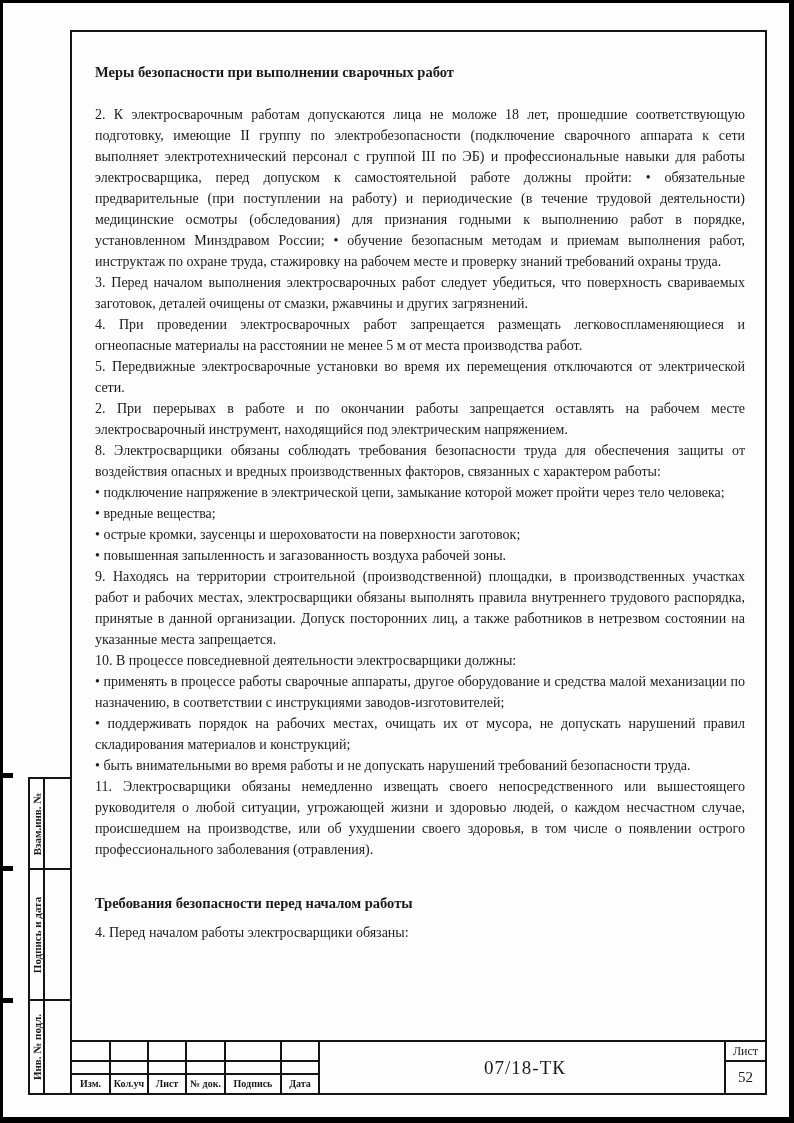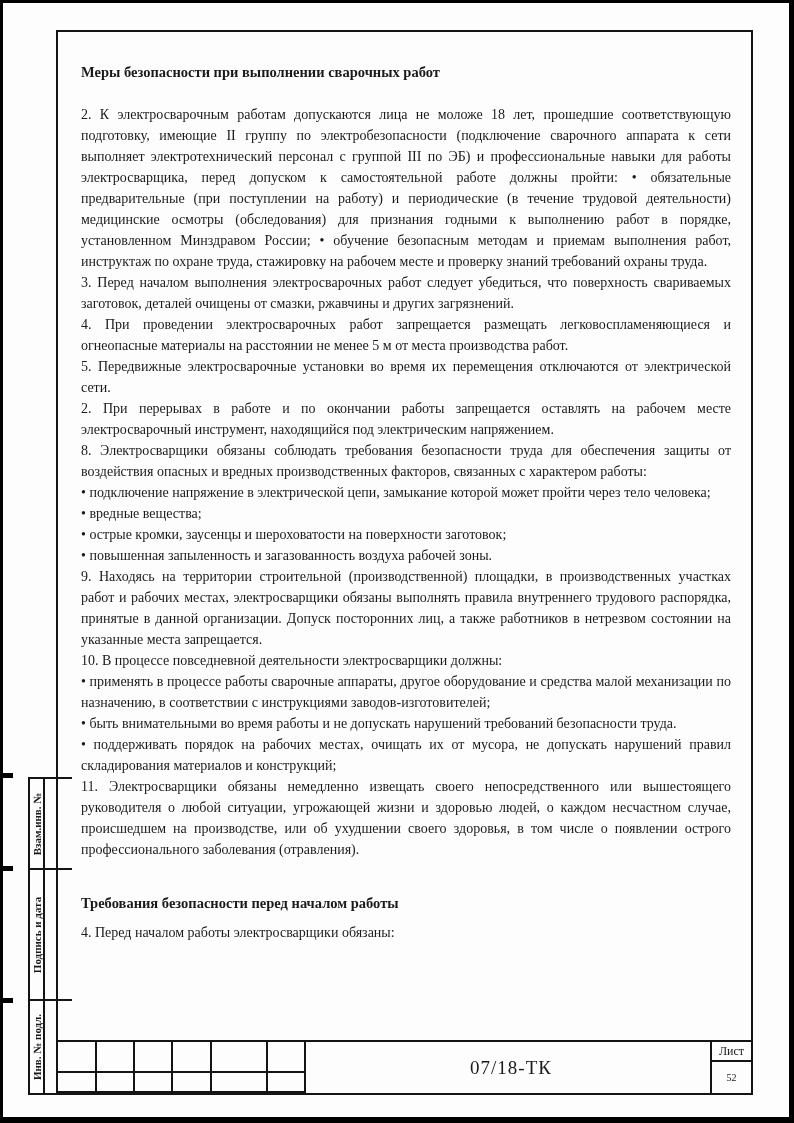--- a/index.html
+++ b/index.html
@@ -11,21 +11,21 @@
   
   .edge-top{position:absolute;left:0;top:0;width:100%;height:3px;background:#000;}
   .edge-left{position:absolute;left:0;top:0;width:3px;height:100%;background:#000;}
   .edge-right{position:absolute;right:0;top:0;width:5px;height:100%;background:#000;}
   .edge-bottom{position:absolute;left:0;bottom:0;width:100%;height:6px;background:#000;}
   .tick{position:absolute;left:0;width:13px;height:5px;background:#000;}
   .tick1{top:773px;} .tick2{top:866px;} .tick3{top:998px;}
 
   
   .frame{
-    position:absolute;left:56px;top:30px;width:697px;height:1065px;
+    position:absolute;left:70px;top:30px;width:697px;height:1065px;
     border:2px solid #141414;box-sizing:border-box;
   }
   .content{
     position:absolute;top:0;left:0;right:0;bottom:51px;
     padding:30px 20px 0 23px;box-sizing:border-box;overflow:hidden;
   }
   .content p{margin:0;font-size:14px;line-height:21px;text-align:justify;}
   .content h2{
     margin:0 0 21px 0;font-size:14.5px;line-height:21px;font-weight:bold;text-align:left;
   }
@@ -48,21 +48,21 @@
   table.revgrid tr.r1{height:13px;}
   .docnum{
     flex:1;display:flex;align-items:center;justify-content:center;
     font-size:19px;letter-spacing:1px;padding-left:6px;
   }
   .sheetbox{width:41px;border-left:2px solid #141414;display:flex;flex-direction:column;box-sizing:border-box;}
   .sheet-label{
     height:20px;border-bottom:2px solid #141414;display:flex;align-items:center;justify-content:center;
     font-size:12px;box-sizing:border-box;
   }
-  .sheet-num{flex:1;display:flex;align-items:center;justify-content:center;font-size:10px;}
+  .sheet-num{flex:1;display:flex;align-items:center;justify-content:center;font-size:15px;}
 
   
   .sidebar{
     position:absolute;left:28px;top:777px;width:44px;height:318px;
     border:2px solid #141414;border-right:none;box-sizing:border-box;
     display:flex;flex-direction:column;
   }
   .sb-box{display:flex;box-sizing:border-box;border-bottom:2px solid #141414;}
   .sb-box:last-child{border-bottom:none;flex:1;}
   .sb-a{height:91px;} .sb-b{height:131px;}
@@ -117,22 +117,22 @@
         <p>5. Передвижные электросварочные установки во время их перемещения отключаются от электрической сети.</p>
         <p>2. При перерывах в работе и по окончании работы запрещается оставлять на рабочем месте электросварочный инструмент, находящийся под электрическим напряжением.</p>
         <p>8. Электросварщики обязаны соблюдать требования безопасности труда для обеспечения защиты от воздействия опасных и вредных производственных факторов, связанных с характером работы:</p>
         <p>• подключение напряжение в электрической цепи, замыкание которой может пройти через тело человека;</p>
         <p>• вредные вещества;</p>
         <p>• острые кромки, заусенцы и шероховатости на поверхности заготовок;</p>
         <p>• повышенная запыленность и загазованность воздуха рабочей зоны.</p>
         <p>9. Находясь на территории строительной (производственной) площадки, в производственных участках работ и рабочих местах, электросварщики обязаны выполнять правила внутреннего трудового распорядка, принятые в данной организации. Допуск посторонних лиц, а также работников в нетрезвом состоянии на указанные места запрещается.</p>
         <p>10. В процессе повседневной деятельности электросварщики должны:</p>
         <p>• применять в процессе работы сварочные аппараты, другое оборудование и средства малой механизации по назначению, в соответствии с инструкциями заводов-изготовителей;</p>
+        <p>• поддерживать порядок на рабочих местах, очищать их от мусора, не допускать нарушений правил складирования материалов и конструкций;</p>
         <p>• быть внимательными во время работы и не допускать нарушений требований безопасности труда.</p>
-        <p>• поддерживать порядок на рабочих местах, очищать их от мусора, не допускать нарушений правил складирования материалов и конструкций;</p>
         <p>11. Электросварщики обязаны немедленно извещать своего непосредственного или вышестоящего руководителя о любой ситуации, угрожающей жизни и здоровью людей, о каждом несчастном случае, происшедшем на производстве, или об ухудшении своего здоровья, в том числе о появлении острого профессионального заболевания (отравления).</p>
         <h2>Требования безопасности перед началом работы</h2>
         <p>4. Перед началом работы электросварщики обязаны:</p>
       </div>
 
     <div class="titleblock">
       <table class="revgrid">
         <colgroup>
           <col style="width:38px">
             <col style="width:38px">
@@ -151,20 +151,28 @@
               <td></td>
             </tr>
             <tr class="r1">
               <td></td>
               <td></td>
               <td></td>
               <td></td>
               <td></td>
               <td></td>
             </tr>
+            <tr class="r2">
+              <td>Изм.</td>
+              <td>Кол.уч</td>
+              <td>Лист</td>
+              <td>№ док.</td>
+              <td>Подпись</td>
+              <td>Дата</td>
+            </tr>
           </tbody>
       </table>
       <div class="docnum">07/18-ТК</div>
       <div class="sheetbox">
         <div class="sheet-label">Лист</div>
         <div class="sheet-num">52</div>
       </div>
     </div>
   </div>
 

